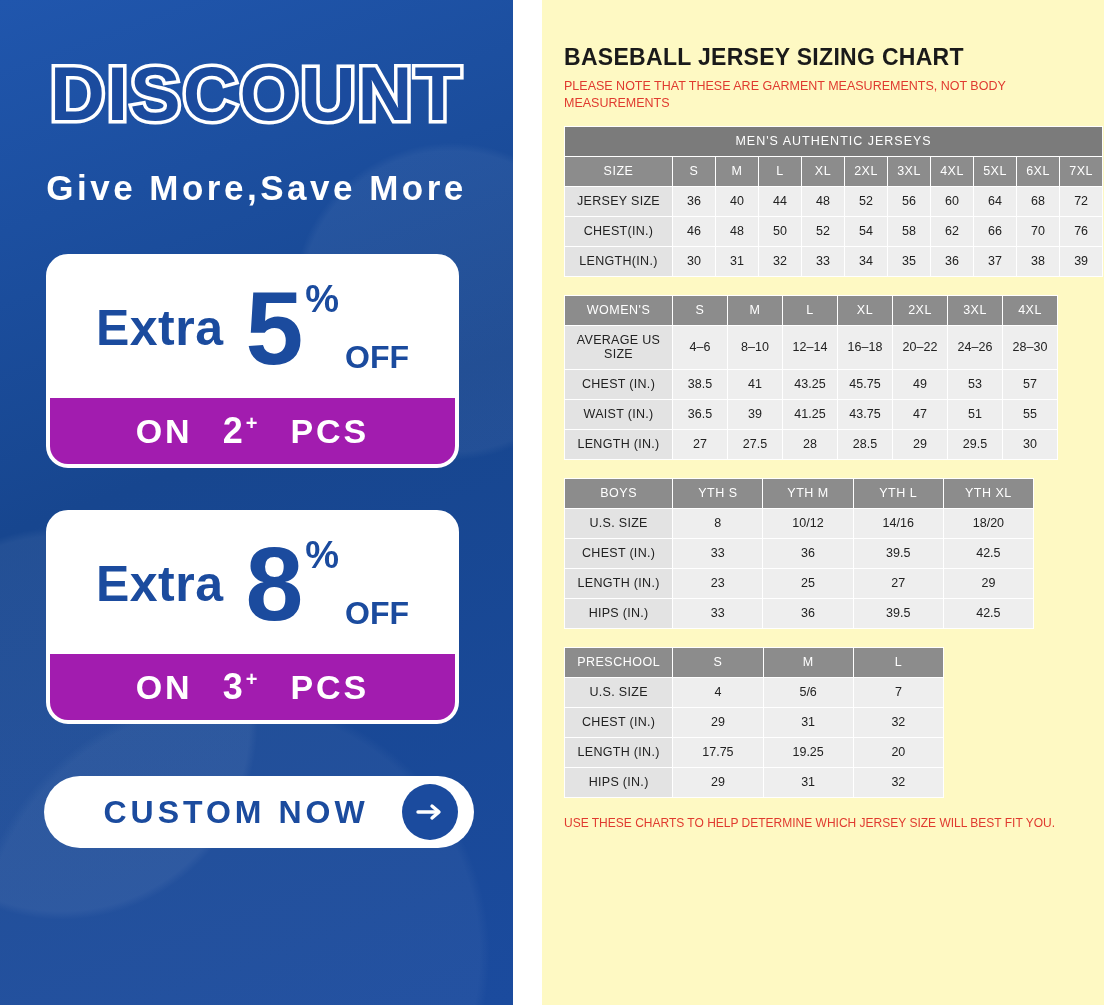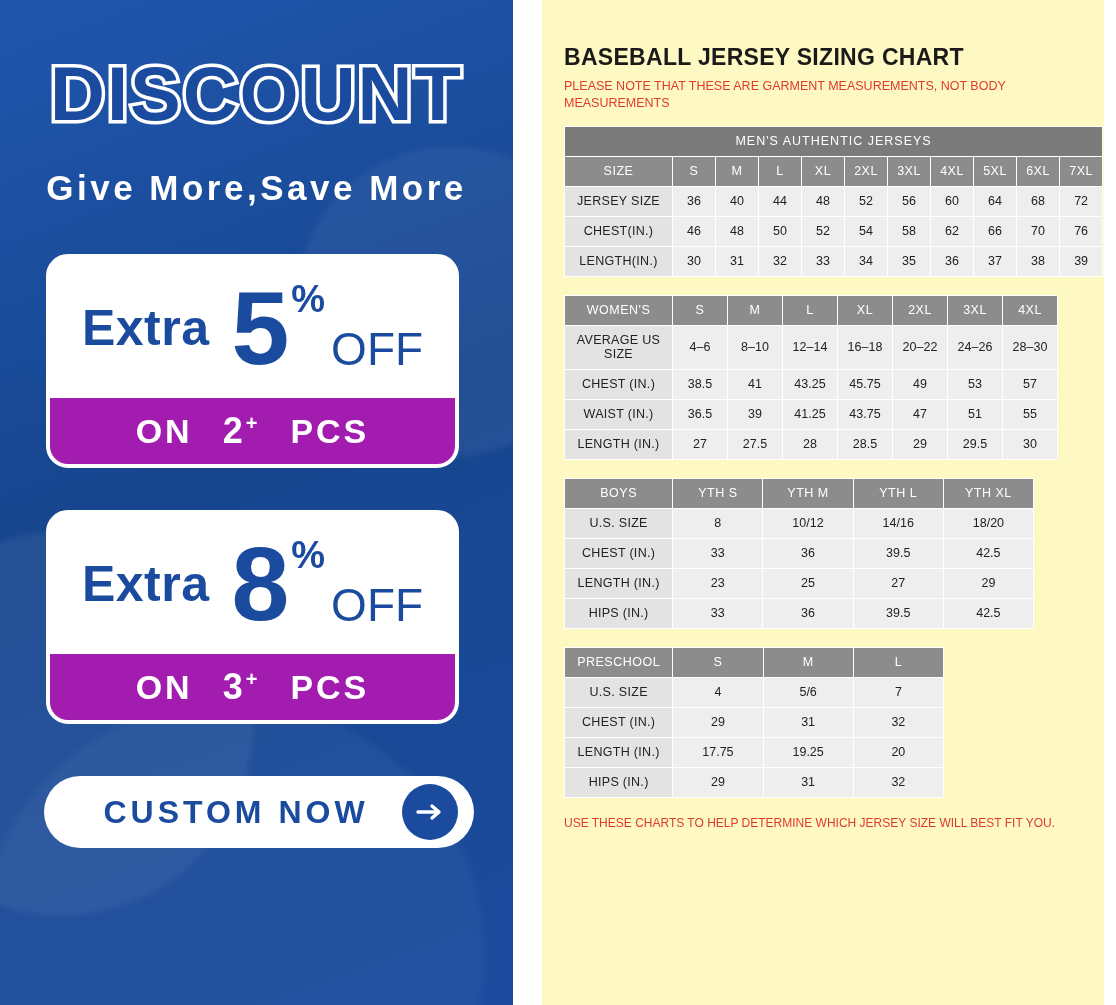--- a/index.html
+++ b/index.html
@@ -88,22 +88,22 @@
     letter-spacing: -2px;
   }
   .offer-pct {
     font-size: 38px;
     font-weight: 700;
     align-self: flex-start;
     margin-top: 20px;
     margin-left: 4px;
   }
   .offer-off {
-    font-size: 46px;
-    font-weight: 400;
+    font-size: 32px;
+    font-weight: 700;
     align-self: flex-end;
     margin-bottom: 22px;
     margin-left: 6px;
   }
 
   .offer-bottom {
     background: #a21caf;
     height: 66px;
     display: flex;
     align-items: center;

